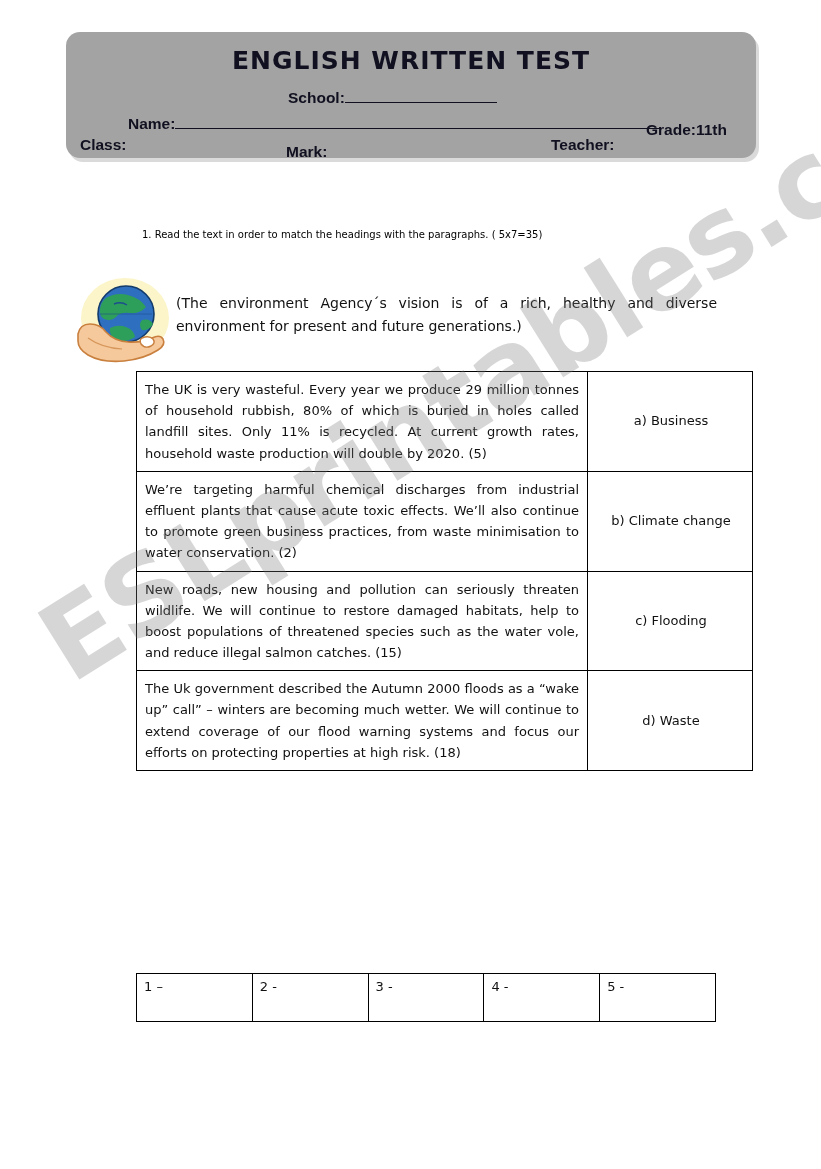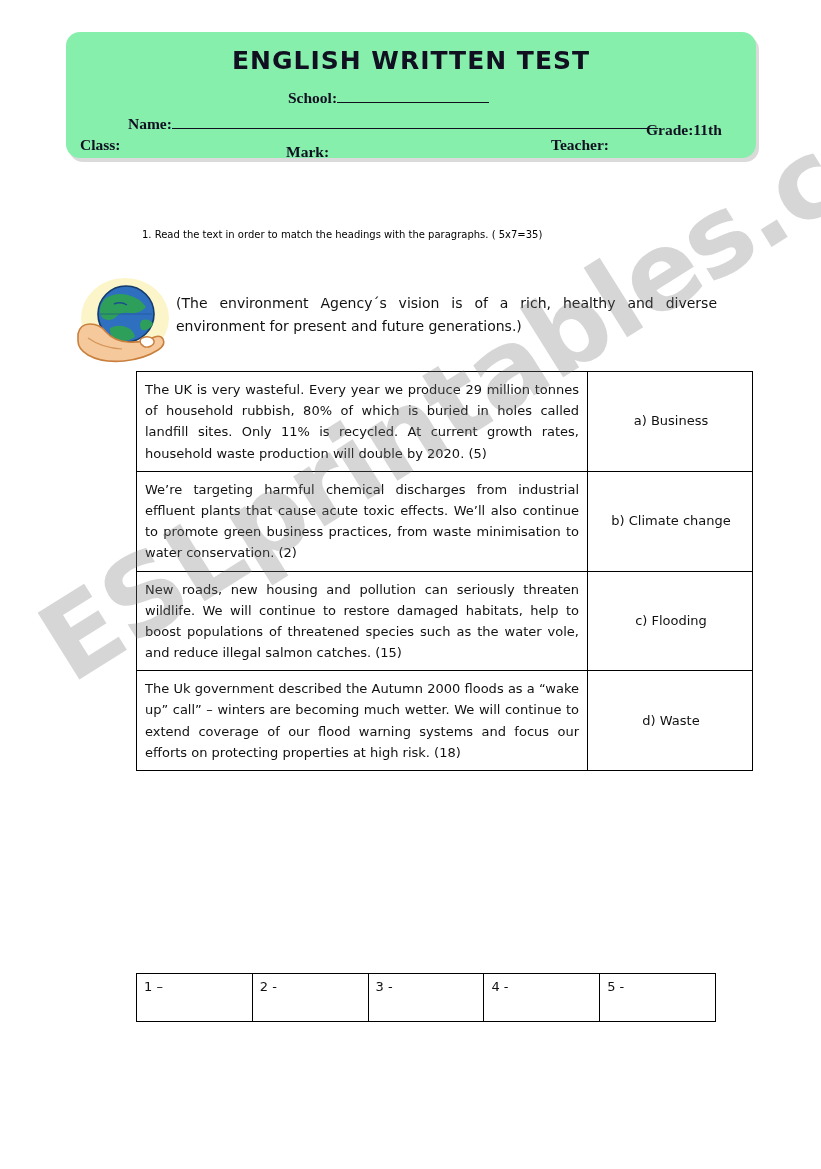--- a/index.html
+++ b/index.html
@@ -40,40 +40,40 @@
     letter-spacing: -2px;
   }
 
   
   #header-banner {
     position: absolute;
     left: 66px;
     top: 32px;
     width: 690px;
     height: 126px;
-    background: #86efac;
+    background: #a3a3a3;
     border-radius: 14px;
     box-shadow: 3px 4px 0 rgba(150,150,150,0.35);
     z-index: 2;
   }
   #banner-title {
     position: absolute;
     left: 0;
     top: 14px;
     width: 690px;
     text-align: center;
     font-family: "DejaVu Sans", sans-serif;
     font-size: 25px;
     font-weight: bold;
     color: #101020;
     letter-spacing: 1px;
   }
   .hdr-row {
     position: absolute;
-    font-family: Liberation Serif, serif;
+    font-family: Liberation Sans, sans-serif;
     font-size: 15.5px;
     font-weight: bold;
     color: #101020;
     white-space: nowrap;
   }
   #hdr-school { left: 222px; top: 55px; }
   #hdr-name   { left: 14px;  top: 81px; margin-left: 48px; }
   #hdr-grade  { left: 580px; top: 89px; text-align: center; }
   #hdr-class  { left: 14px;  top: 104px; }
   #hdr-mark   { left: 220px; top: 104px; margin-top: 7px; }

